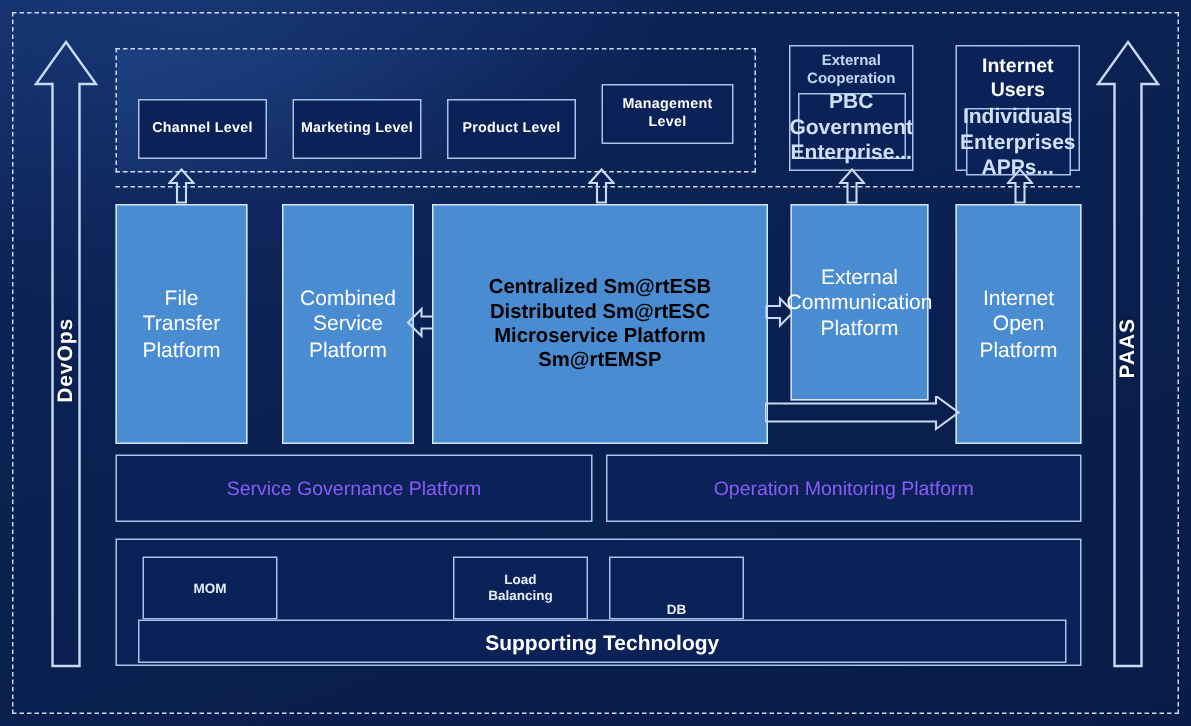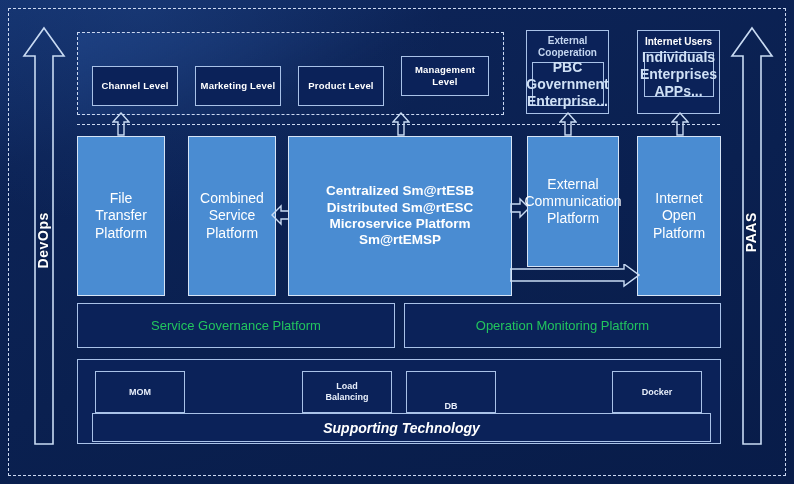--- a/index.html
+++ b/index.html
@@ -34,28 +34,28 @@
   .blue-box{
     background:#4a8cd2;border:1.3px solid #d6e4f6;
   }
   .dashed-group{
     position:absolute;box-sizing:border-box;
     border:1.6px dashed #ccd9f2;
     background:linear-gradient(150deg,rgba(38,78,150,.45) 0%,rgba(11,34,86,0) 60%);
   }
   
   .t-level{font-size:9.5px;font-weight:bold;letter-spacing:.2px;}
-  .t-header{font-size:10px;font-weight:bold;}
+  .t-header{font-size:13px;font-weight:bold;}
   .t-header-soft{font-size:10px;font-weight:bold;color:#c4d6f0;}
   .t-sub{font-size:14px;font-weight:bold;color:#cfe0f5;}
   .t-platform{font-size:14px;font-weight:normal;color:#ffffff;}
-  .t-center{font-size:13.5px;font-weight:bold;color:#ffffff;}
-  .t-row{font-size:13px;font-weight:normal;color:#22c55e;}
+  .t-center{font-size:13.5px;font-weight:bold;color:#000000;}
+  .t-row{font-size:13px;font-weight:normal;color:#8b5cf6;}
   .t-tech{font-size:9px;font-weight:bold;color:#e7eefa;}
-  .t-support{font-size:14px;font-weight:bold;color:#ffffff;font-style:italic;}
+  .t-support{font-size:14px;font-weight:bold;color:#ffffff;}
   
   .side-arrow{position:absolute;}
   .side-arrow svg{display:block;}
   .side-label{
     position:absolute;color:#ffffff;font-weight:bold;font-size:14px;
     writing-mode:vertical-rl;transform:rotate(180deg);
     letter-spacing:.6px;
     text-shadow:1px 0 1px rgba(0,0,0,.35);
   }
   .up-arrow{position:absolute;}
@@ -203,21 +203,18 @@
   <div class="box navy-box t-tech" style="left:95px;top:371px;width:90px;height:42px;">
     <span>MOM</span>
   </div>
   <div class="box navy-box t-tech" style="left:302px;top:371px;width:90px;height:42px;">
     <span style="white-space:pre-line;">Load
 Balancing</span>
   </div>
   <div class="box navy-box t-tech" style="left:406px;top:371px;width:90px;height:42px;align-items:flex-end;">
     <span>DB</span>
   </div>
-  <div class="box navy-box t-tech" style="left:612px;top:371px;width:90px;height:42px;">
-    <span>Docker</span>
-  </div>
 
   <div class="support-bar" style="left:92px;top:413px;width:619px;height:29px;">
     <span class="t-support">Supporting Technology</span>
   </div>
 
 </div>
 
 </body></html>

